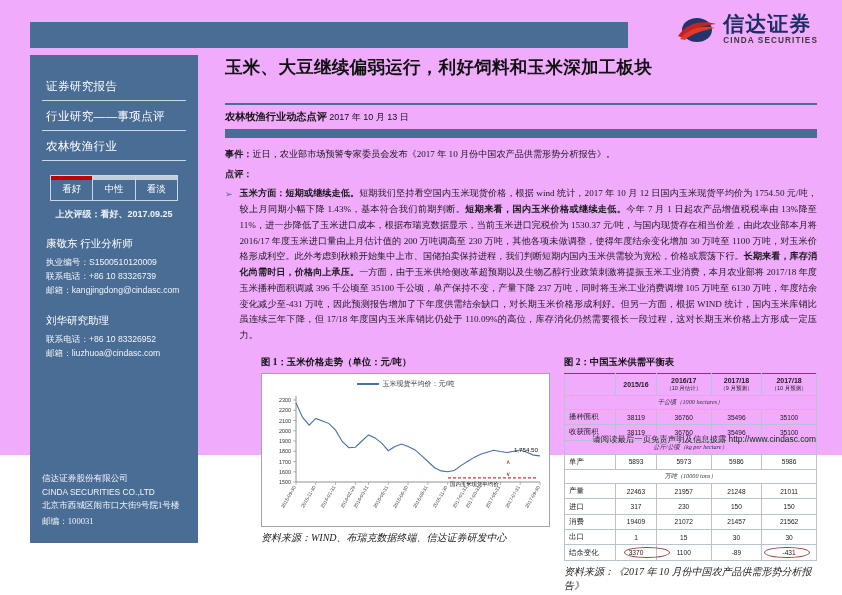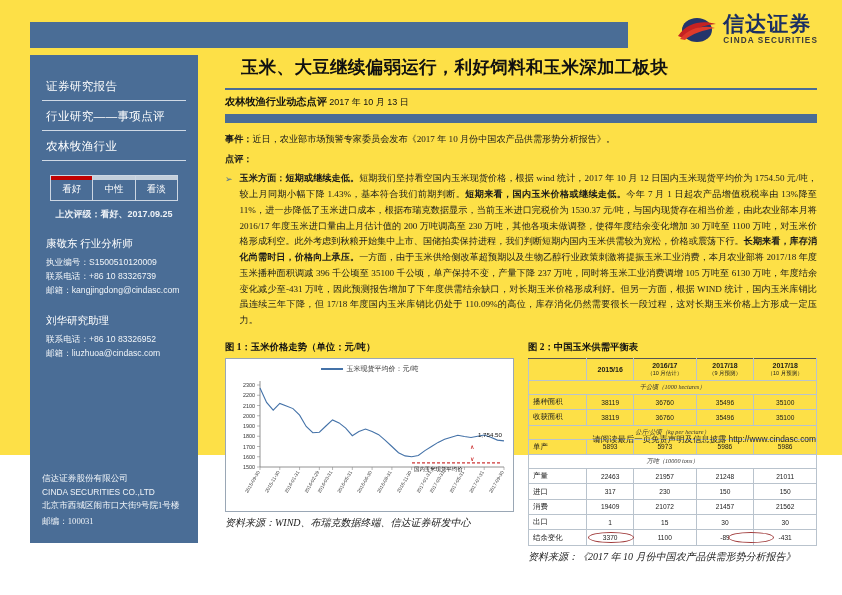--- a/index.html
+++ b/index.html
@@ -3,21 +3,21 @@
 <meta charset="utf-8">
 <style>
   * { margin:0; padding:0; box-sizing:border-box; }
   html,body { width:842px; height:595px; }
   body {
     font-family:"Liberation Serif","DejaVu Serif",serif;
     background:#ffffff;
     position:relative;
     overflow:hidden;
   }
-  .page { position:absolute; inset:0; width:842px; height:455px; background:#fde047; }
+  .page { position:absolute; inset:0; width:842px; height:455px; background:#f0abfc; }
 
   
   .top-band {
     position:absolute; left:30px; top:22px; width:598px; height:26px;
     background:#4a6d96;
   }
   .logo-wrap {
     position:absolute; right:24px; top:14px;
     display:flex; align-items:center; gap:6px;
   }
@@ -85,22 +85,21 @@
     font-size:8.4px; color:#f0f4f8; line-height:1.62;
     font-family:"Liberation Sans","DejaVu Sans",sans-serif;
   }
   .company-block .cn { font-family:"Liberation Serif",serif; font-size:8.6px; }
 
   
   .main { position:absolute; left:225px; top:55px; width:592px; }
   .doc-title {
     font-family:"Liberation Serif","DejaVu Serif",serif;
     font-size:17.5px; font-weight:bold; color:#111; letter-spacing:0.3px;
-    padding-bottom:9px;
-    margin-left:16px;
+    padding-bottom:24px;
   }
   .rule-thick { height:2px; background:#4a6d96; margin-bottom:5px; }
   .subtitle-row {
     font-size:9.6px; color:#111; padding-bottom:5px;
     font-family:"Liberation Serif",serif;
   }
   .subtitle-row b { font-size:10.2px; }
   .subtitle-row span.date { font-family:"Liberation Sans",sans-serif; font-size:9px; }
   .band-blue { height:9px; background:#4a6d96; margin-bottom:9px; }
 
@@ -108,21 +107,21 @@
     font-family:"Liberation Serif","DejaVu Serif",serif;
     font-size:9.15px; line-height:1.72; color:#1a1a1a;
     text-align:justify; margin-bottom:4px;
   }
   .para b { font-weight:bold; }
   .label-strong { font-weight:bold; }
   .bullet-row { display:flex; gap:7px; align-items:flex-start; margin-top:4px; }
   .bullet-mark { color:#4a6d96; font-size:9px; line-height:1.72; flex:0 0 auto; padding-top:1px; }
 
   
-  .figures { display:flex; gap:14px; margin-top:12px; }
+  .figures { display:flex; gap:14px; margin-top:12px;margin-left:36px; }
   .fig { width:289px; }
   .fig-title {
     font-family:"Liberation Serif",serif;
     font-size:9.4px; font-weight:bold; color:#111; margin-bottom:4px;
   }
   .fig-box { border:1px solid #9aa7b5; background:#fff; }
   .fig-src {
     font-family:"Liberation Serif",serif;
     font-size:10px; font-style:italic; color:#222; margin-top:4px;
   }

